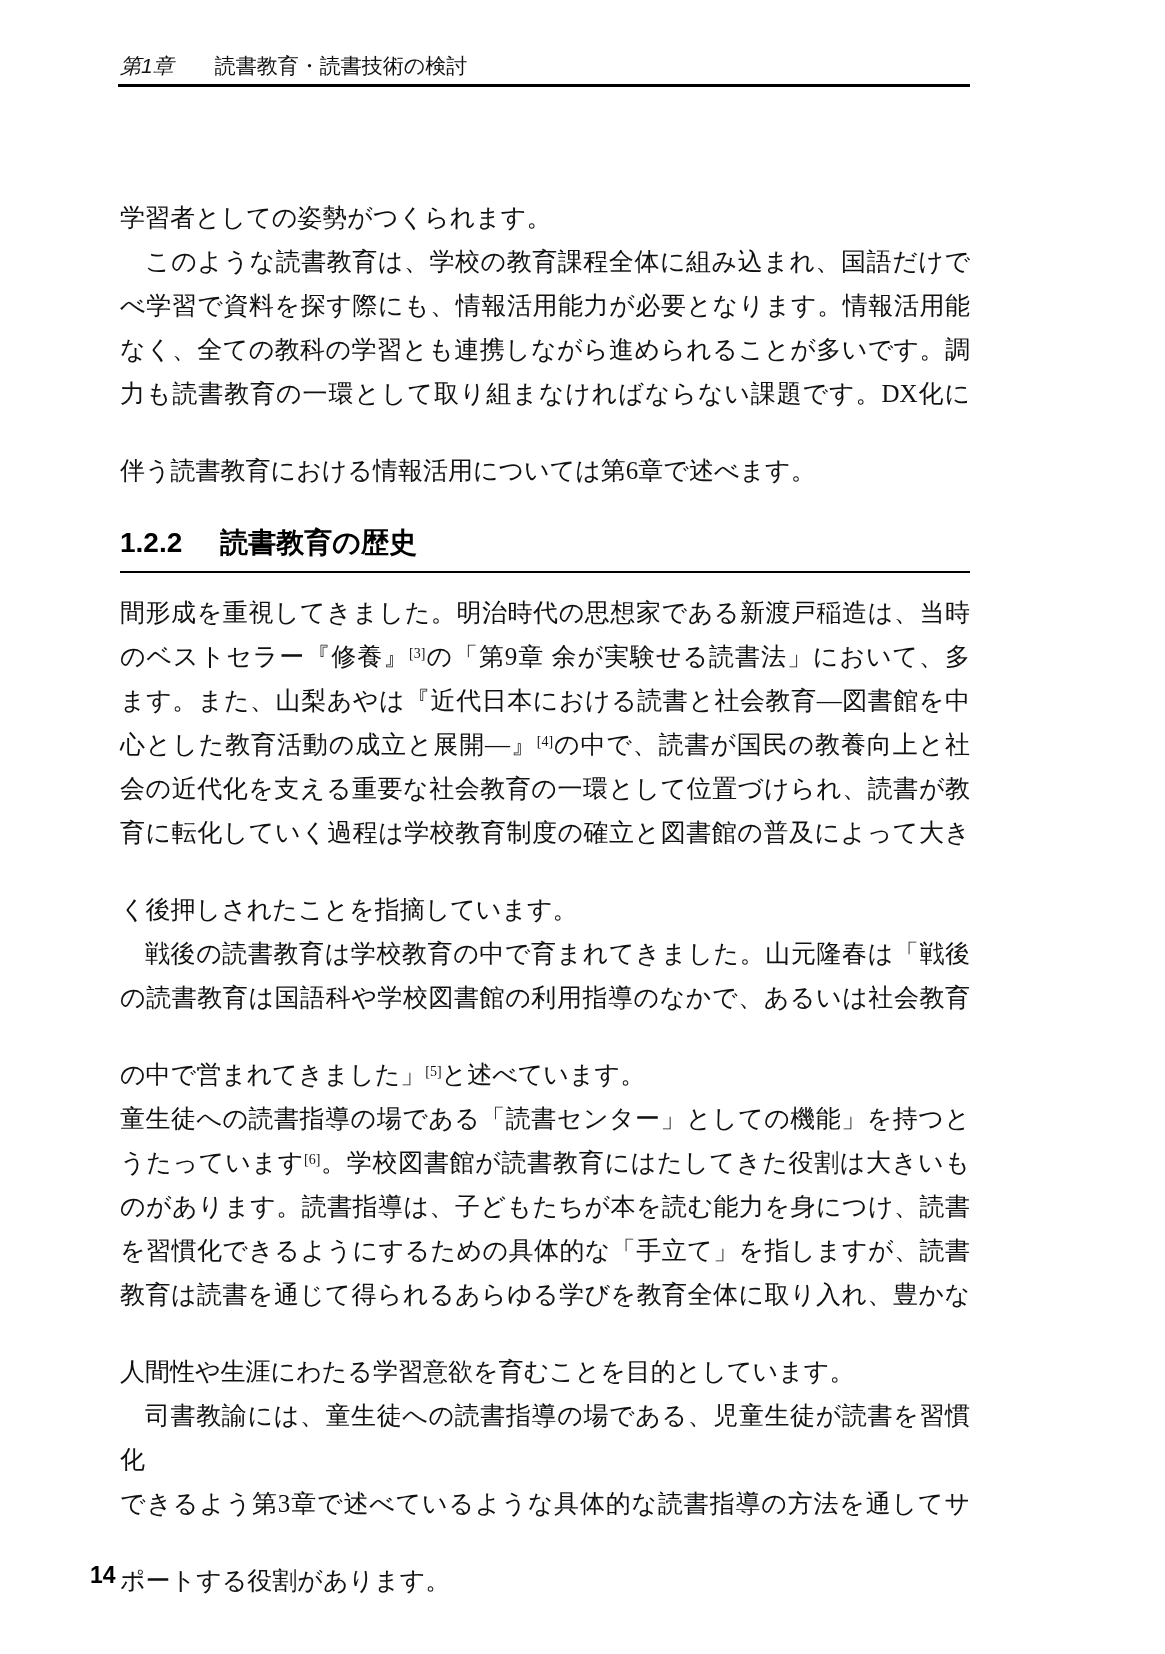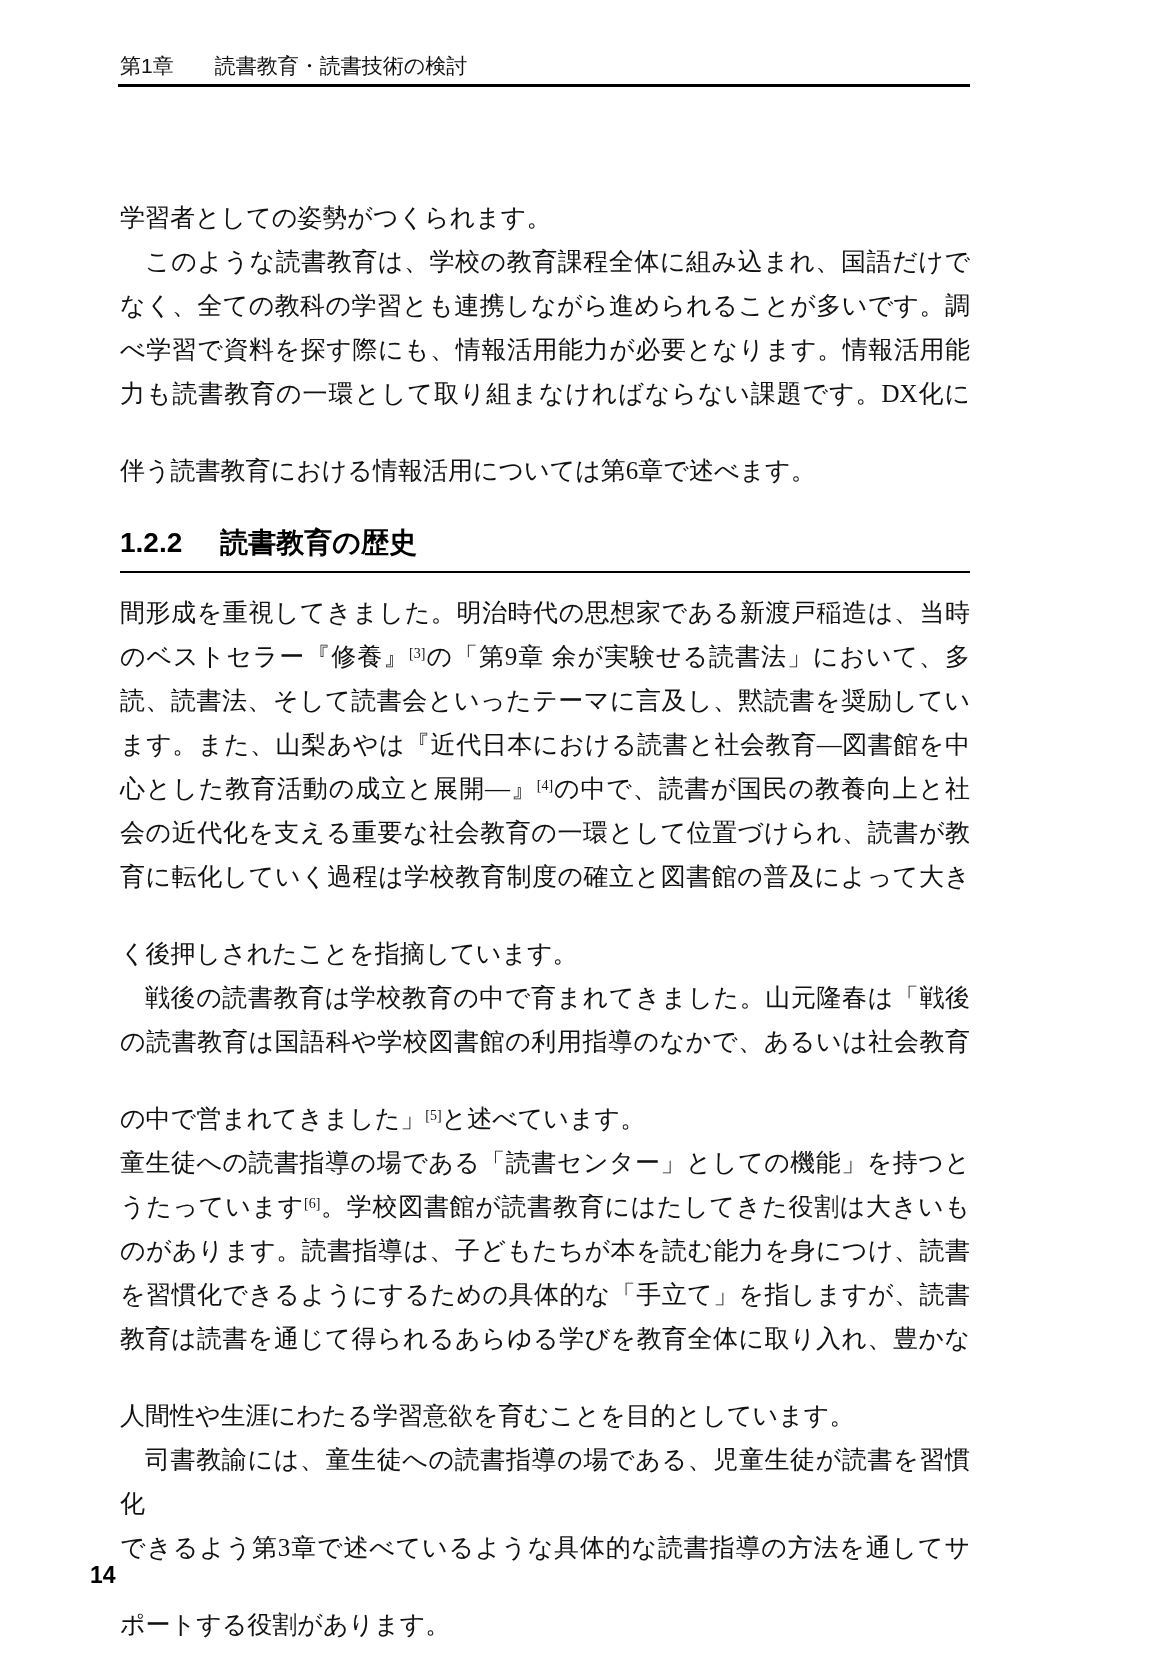--- a/index.html
+++ b/index.html
@@ -17,21 +17,21 @@
     position: absolute;
     left: 120px;
     top: 51px;
     width: 850px;
     font-family: "Liberation Sans", "DejaVu Sans", sans-serif;
     font-size: 21px;
     line-height: 30px;
     color: #111111;
     white-space: nowrap;
   }
-  .running-head .chapter-label { margin-right: 41px; }
+  .running-head .chapter-label { margin-right: 41px; font-style: italic; }
   .head-rule {
     position: absolute;
     left: 118px;
     top: 84px;
     width: 852px;
     height: 3px;
     background: #000000;
   }
   
   .body-col {
@@ -94,37 +94,36 @@
   </div>
   <div class="head-rule"></div>
 
   <div class="body-col">
     <div id="paras-top">
         <div class="para">
           <div class="line last">学習者としての姿勢がつくられます。</div>
         </div>
         <div class="para">
           <div class="line fill indent">このような読書教育は、学校の教育課程全体に組み込まれ、国語だけで</div>
+          <div class="line fill">べ学習で資料を探す際にも、情報活用能力が必要となります。情報活用能</div>
           <div class="line fill">なく、全ての教科の学習とも連携しながら進められることが多いです。調</div>
-          <div class="line fill">べ学習で資料を探す際にも、情報活用能力が必要となります。情報活用能</div>
           <div class="line fill">力も読書教育の一環として取り組まなければならない課題です。DX化に</div>
           <div class="line last">伴う読書教育における情報活用については第6章で述べます。</div>
         </div>
       </div>
 
     <div class="section-heading">
       <span class="sec-num">1.2.2</span><span>読書教育の歴史</span>
     </div>
     <div class="section-rule"></div>
 
     <div id="paras-bottom" class="after-heading">
         <div class="para">
           <div class="line fill">間形成を重視してきました。明治時代の思想家である新渡戸稲造は、当時</div>
           <div class="line fill">のベストセラー『修養』<sup class="ref">[3]</sup>の「第9章 余が実験せる読書法」において、多</div>
-          <div class="line fill">読、読書法、そして読書会といったテーマに言及し、黙読書を奨励してい</div>
           <div class="line fill">ます。また、山梨あやは『近代日本における読書と社会教育—図書館を中</div>
           <div class="line fill">心とした教育活動の成立と展開—』<sup class="ref">[4]</sup>の中で、読書が国民の教養向上と社</div>
           <div class="line fill">会の近代化を支える重要な社会教育の一環として位置づけられ、読書が教</div>
           <div class="line fill">育に転化していく過程は学校教育制度の確立と図書館の普及によって大き</div>
           <div class="line last">く後押しされたことを指摘しています。</div>
         </div>
         <div class="para">
           <div class="line fill indent">戦後の読書教育は学校教育の中で育まれてきました。山元隆春は「戦後</div>
           <div class="line fill">の読書教育は国語科や学校図書館の利用指導のなかで、あるいは社会教育</div>
           <div class="line last">の中で営まれてきました」<sup class="ref">[5]</sup>と述べています。</div>

